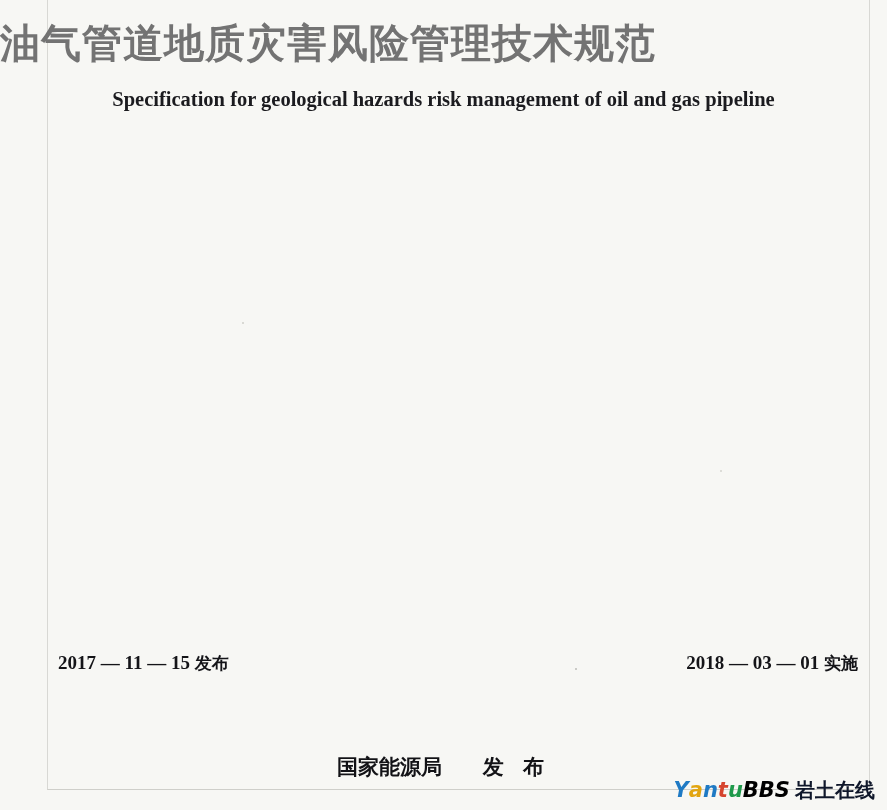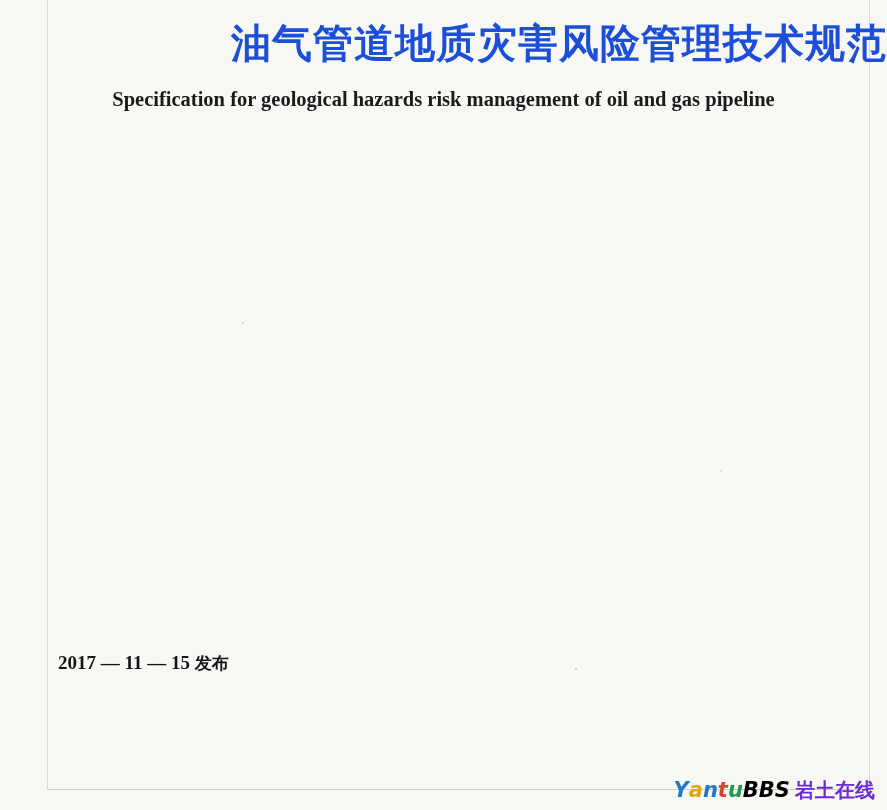--- a/index.html
+++ b/index.html
@@ -31,26 +31,26 @@
     border-right: 1px solid #d8d8d4;
     border-bottom: 1px solid #cfcfca;
     box-sizing: border-box;
     pointer-events: none;
   }
   .title-cn {
     position: absolute;
     left: 0;
     top: 16px;
     width: 887px;
-    text-align: right;
+    text-align: left;
     font-family: "DejaVu Sans", sans-serif;
     font-size: 40px;
     font-weight: bold;
     letter-spacing: 1px;
-    color: #1d4ed8;
+    color: #737373;
     white-space: nowrap;
   }
   .title-en {
     position: absolute;
     left: 0;
     top: 88px;
     width: 887px;
     text-align: center;
     font-family: "Liberation Serif", serif;
     font-size: 20.5px;
@@ -111,21 +111,21 @@
     font-style: italic;
     white-space: nowrap;
   }
   .watermark .wm-y { color: #1f7ac4; }
   .watermark .wm-a { color: #e2a510; }
   .watermark .wm-n { color: #1f7ac4; }
   .watermark .wm-t { color: #d6452f; }
   .watermark .wm-u { color: #1f9a4b; }
   .watermark .wm-bbs { color: #000000; }
   .watermark .wm-cn {
-    color: #6d28d9;
+    color: #0f172a;
     font-style: normal;
     font-size: 20px;
     margin-left: 5px;
     letter-spacing: 0px;
   }
   .speck {
     position: absolute;
     width: 2px;
     height: 2px;
     background: #bdbdb8;
@@ -142,22 +142,31 @@
 
   <div class="title-cn">油气管道地质灾害风险管理技术规范</div>
 
   <div class="title-en">Specification for geological hazards risk management of oil and gas pipeline</div>
 
   <div class="date-row">
     <div class="issue-date">
       <span>2017 — 11 — 15</span>
       <span class="cn">发布</span>
     </div>
+    <div class="effect-date">
+      <span>2018 — 03 — 01</span>
+      <span class="cn">实施</span>
+    </div>
   </div>
 
+  <div class="publisher">
+    <span>国家能源局</span>
+    <span class="gap"></span>
+    <span class="sp">发 布</span>
+  </div>
 
   <div class="watermark">
     <span class="wm-y">Y</span>
     <span class="wm-a">a</span>
     <span class="wm-n">n</span>
     <span class="wm-t">t</span>
     <span class="wm-u">u</span>
     <span class="wm-bbs">BBS</span>
     <span class="wm-cn">岩土在线</span>
   </div>

